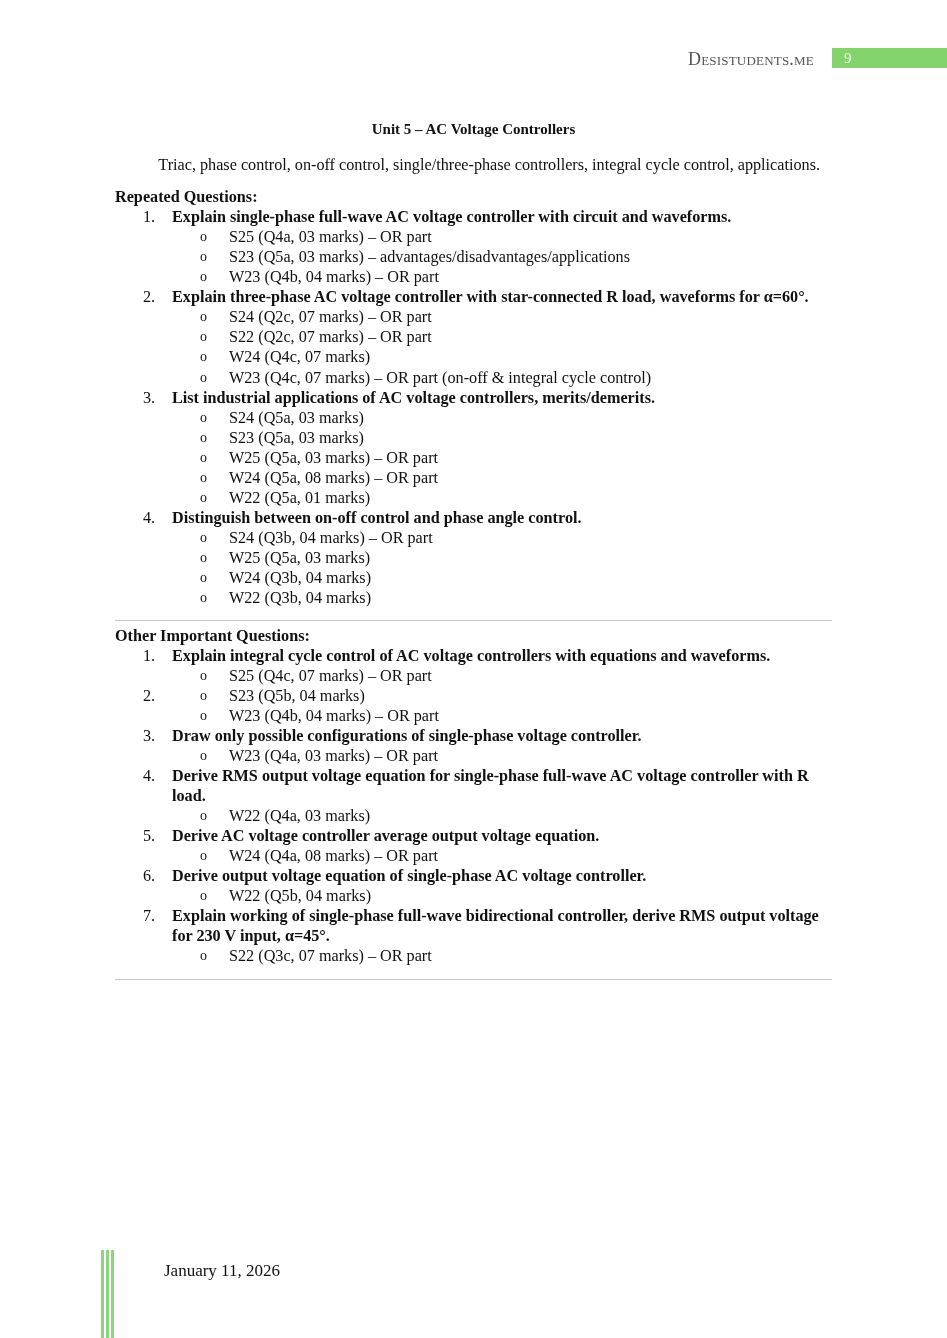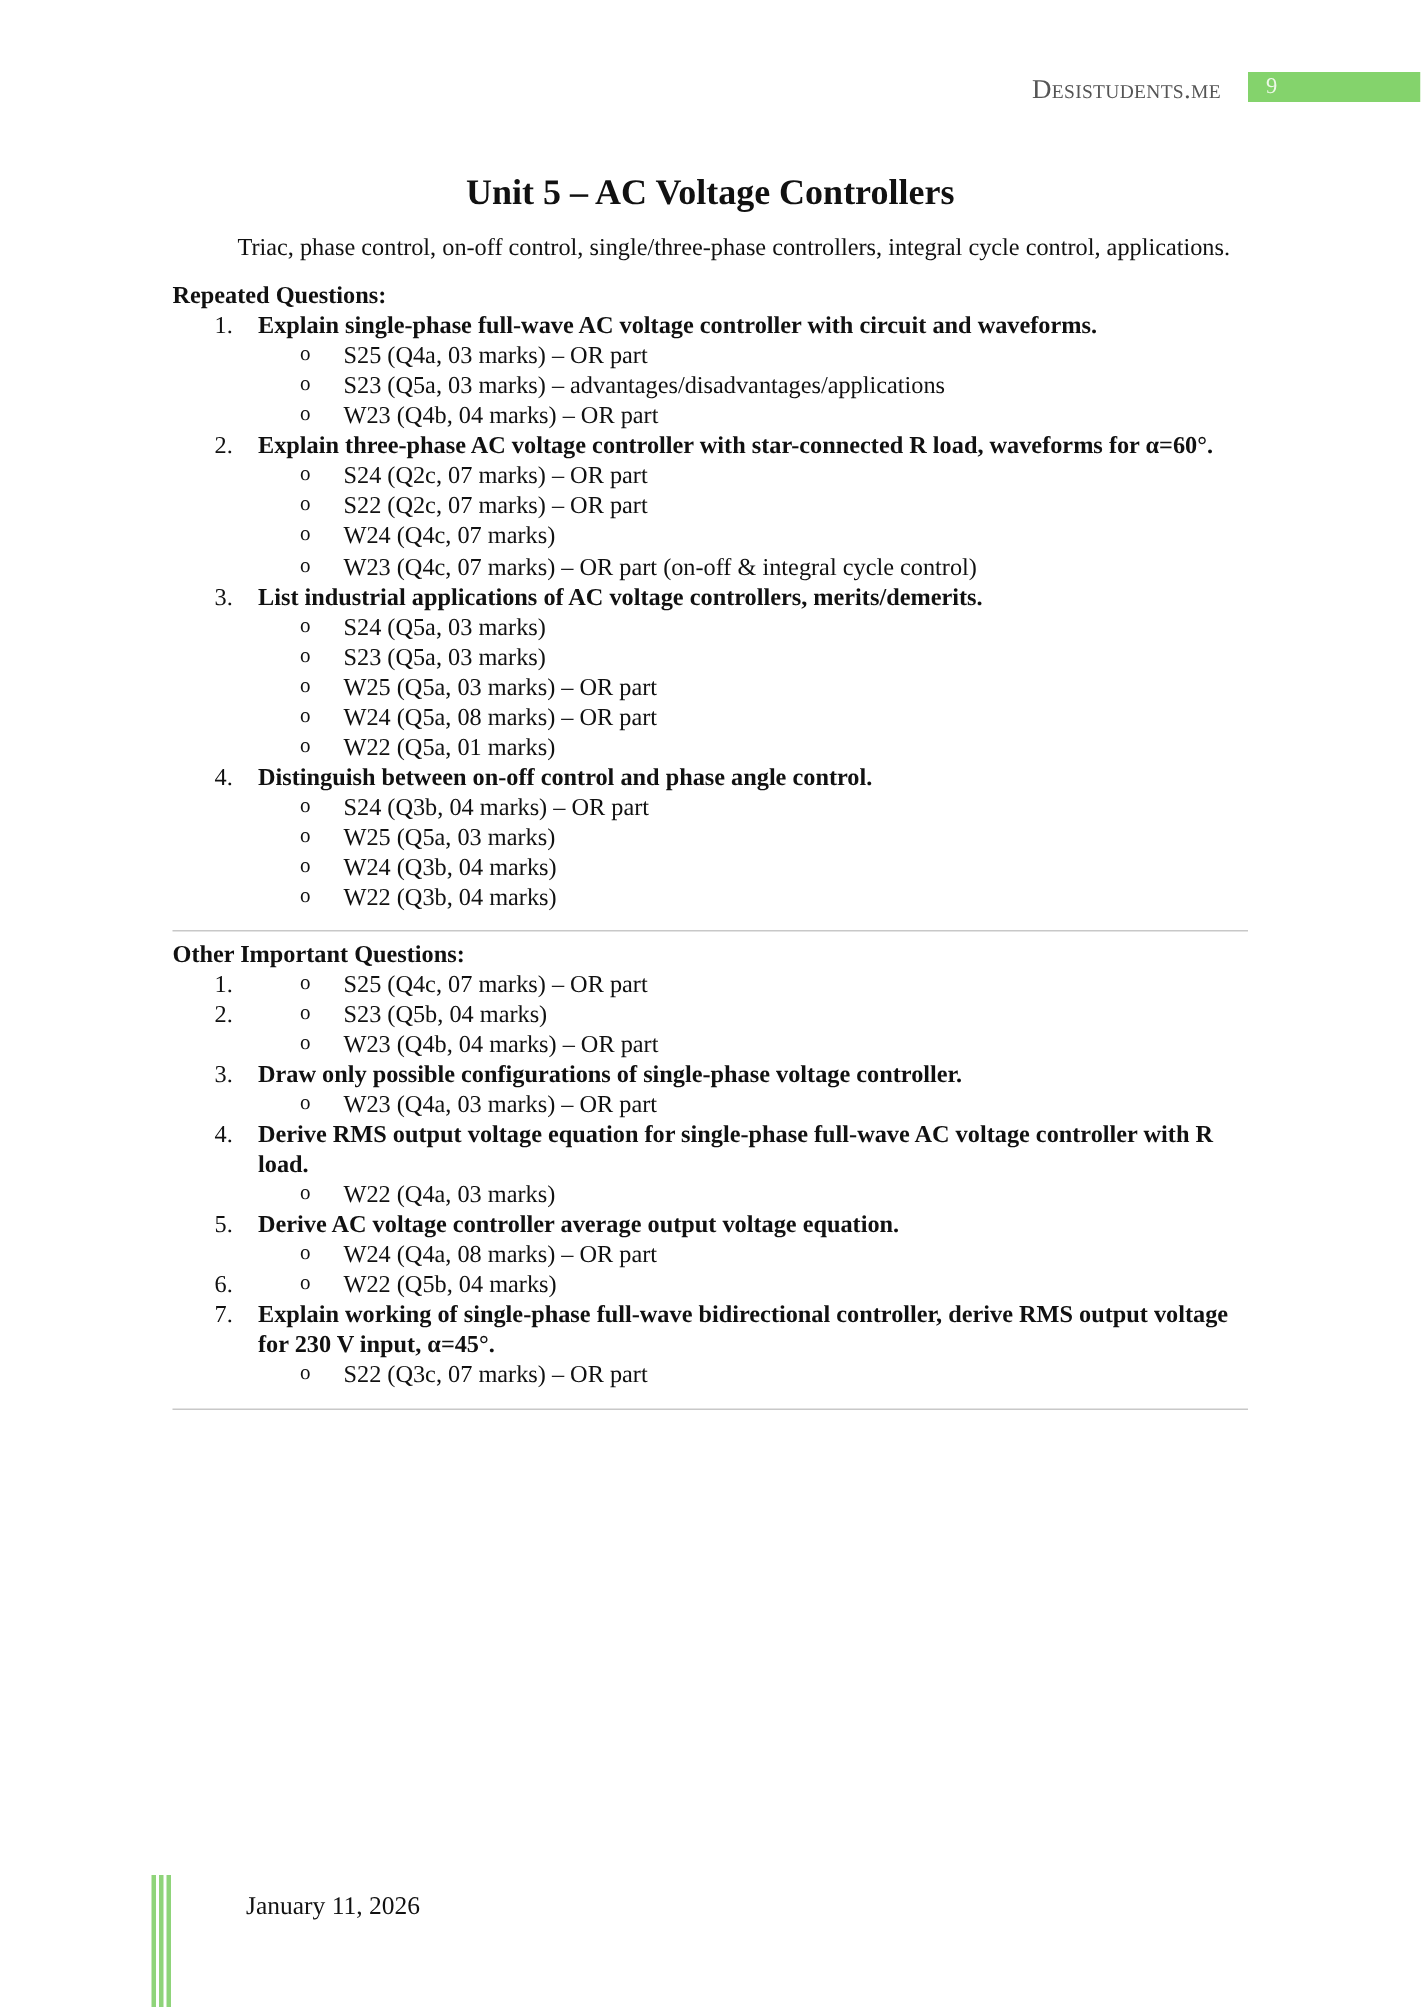--- a/index.html
+++ b/index.html
@@ -4,21 +4,21 @@
 <style>
   html, body { margin:0; padding:0; background:#ffffff; }
   body { width:947px; height:1338px; position:relative; overflow:hidden;
          font-family:"Liberation Serif", "DejaVu Serif", serif; color:#111; }
   .header-site { position:absolute; top:49px; left:688px; font-size:18px; color:#555;
                  font-variant:small-caps; letter-spacing:0.2px; }
   .page-badge { position:absolute; top:48px; left:832px; width:115px; height:20px;
                 background:#84d36c; color:#eef8e8; font-size:15px; line-height:20px;
                 padding-left:12px; box-sizing:border-box; }
   .content { position:absolute; top:115px; left:115px; width:717px; font-size:16.2px; }
-  .title { text-align:center; font-weight:bold; font-size:24px; line-height:28px; margin:0; }
+  .title { text-align:center; font-weight:bold; font-size:15px; line-height:28px; margin:0; }
   .subtitle { line-height:20px; margin:12px;text-align:right; }
   .section-heading { font-weight:bold; line-height:20px; margin:0; }
   ol.questions { margin:0; padding:0; list-style:none; }
   ol.questions > li { position:relative; padding-left:57px; line-height:20px; }
   .qnum { position:absolute; left:28px; top:0; font-weight:normal; }
   .qtext { font-weight:bold; }
   ul.refs { margin:0; padding:0; list-style:none; }
   ul.refs > li { position:relative; padding-left:57px; line-height:20.1px; font-weight:normal; }
   .bullet { position:absolute; left:28px; top:0; font-size:14px; }
   .divider { border:none; border-top:1px solid #c8c8c8; margin:11px 0 5px 0; height:0; }
@@ -60,37 +60,37 @@
         <li><span class="qnum">4.</span><span class="qtext">Distinguish between on-off control and phase angle control.</span><ul class="refs">
             <li><span class="bullet">o</span><span>S24 (Q3b, 04 marks) – OR part</span></li>
             <li><span class="bullet">o</span><span>W25 (Q5a, 03 marks)</span></li>
             <li><span class="bullet">o</span><span>W24 (Q3b, 04 marks)</span></li>
             <li><span class="bullet">o</span><span>W22 (Q3b, 04 marks)</span></li>
           </ul></li>
       </ol>
       <hr class="divider">
       <p class="section-heading">Other Important Questions:</p>
       <ol class="questions">
-        <li><span class="qnum">1.</span><ul class="refs">
+        <li><span class="qnum">1.</span><span class="qtext">Explain integral cycle control of AC voltage controllers with equations and waveforms.</span><ul class="refs">
             <li><span class="bullet">o</span><span>S25 (Q4c, 07 marks) – OR part</span></li>
           </ul></li>
         <li><span class="qnum">2.</span><ul class="refs">
             <li><span class="bullet">o</span><span>S23 (Q5b, 04 marks)</span></li>
             <li><span class="bullet">o</span><span>W23 (Q4b, 04 marks) – OR part</span></li>
           </ul></li>
         <li><span class="qnum">3.</span><span class="qtext">Draw only possible configurations of single-phase voltage controller.</span><ul class="refs">
             <li><span class="bullet">o</span><span>W23 (Q4a, 03 marks) – OR part</span></li>
           </ul></li>
         <li><span class="qnum">4.</span><span class="qtext">Derive RMS output voltage equation for single-phase full-wave AC voltage controller with R load.</span><ul class="refs">
             <li><span class="bullet">o</span><span>W22 (Q4a, 03 marks)</span></li>
           </ul></li>
         <li><span class="qnum">5.</span><span class="qtext">Derive AC voltage controller average output voltage equation.</span><ul class="refs">
             <li><span class="bullet">o</span><span>W24 (Q4a, 08 marks) – OR part</span></li>
           </ul></li>
-        <li><span class="qnum">6.</span><ul class="refs">
+        <li><span class="qnum">6.</span><span class="qtext">Derive output voltage equation of single-phase AC voltage controller.</span><ul class="refs">
             <li><span class="bullet">o</span><span>W22 (Q5b, 04 marks)</span></li>
           </ul></li>
         <li><span class="qnum">7.</span><span class="qtext">Explain working of single-phase full-wave bidirectional controller, derive RMS output voltage for 230 V input, α=45°.</span><ul class="refs">
             <li><span class="bullet">o</span><span>S22 (Q3c, 07 marks) – OR part</span></li>
           </ul></li>
       </ol>
       <hr class="divider bottom">
     </div>
 </div>
 

